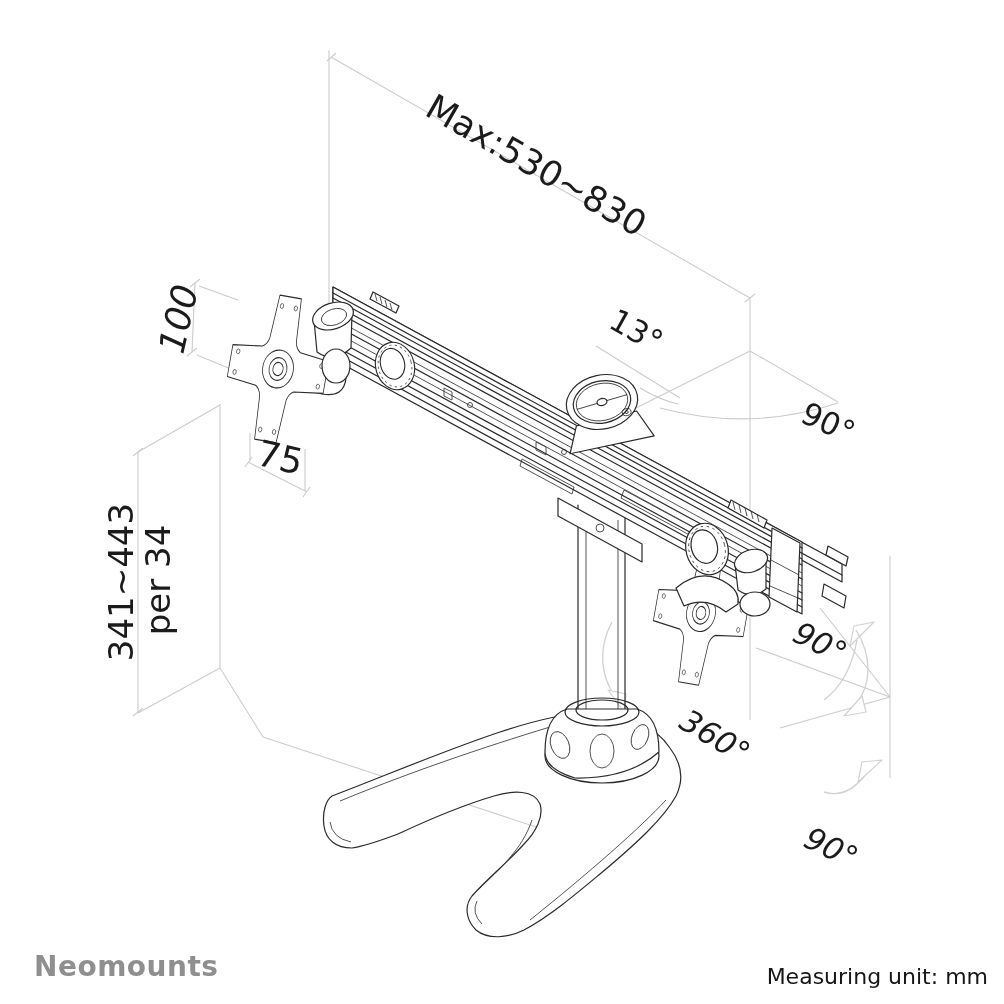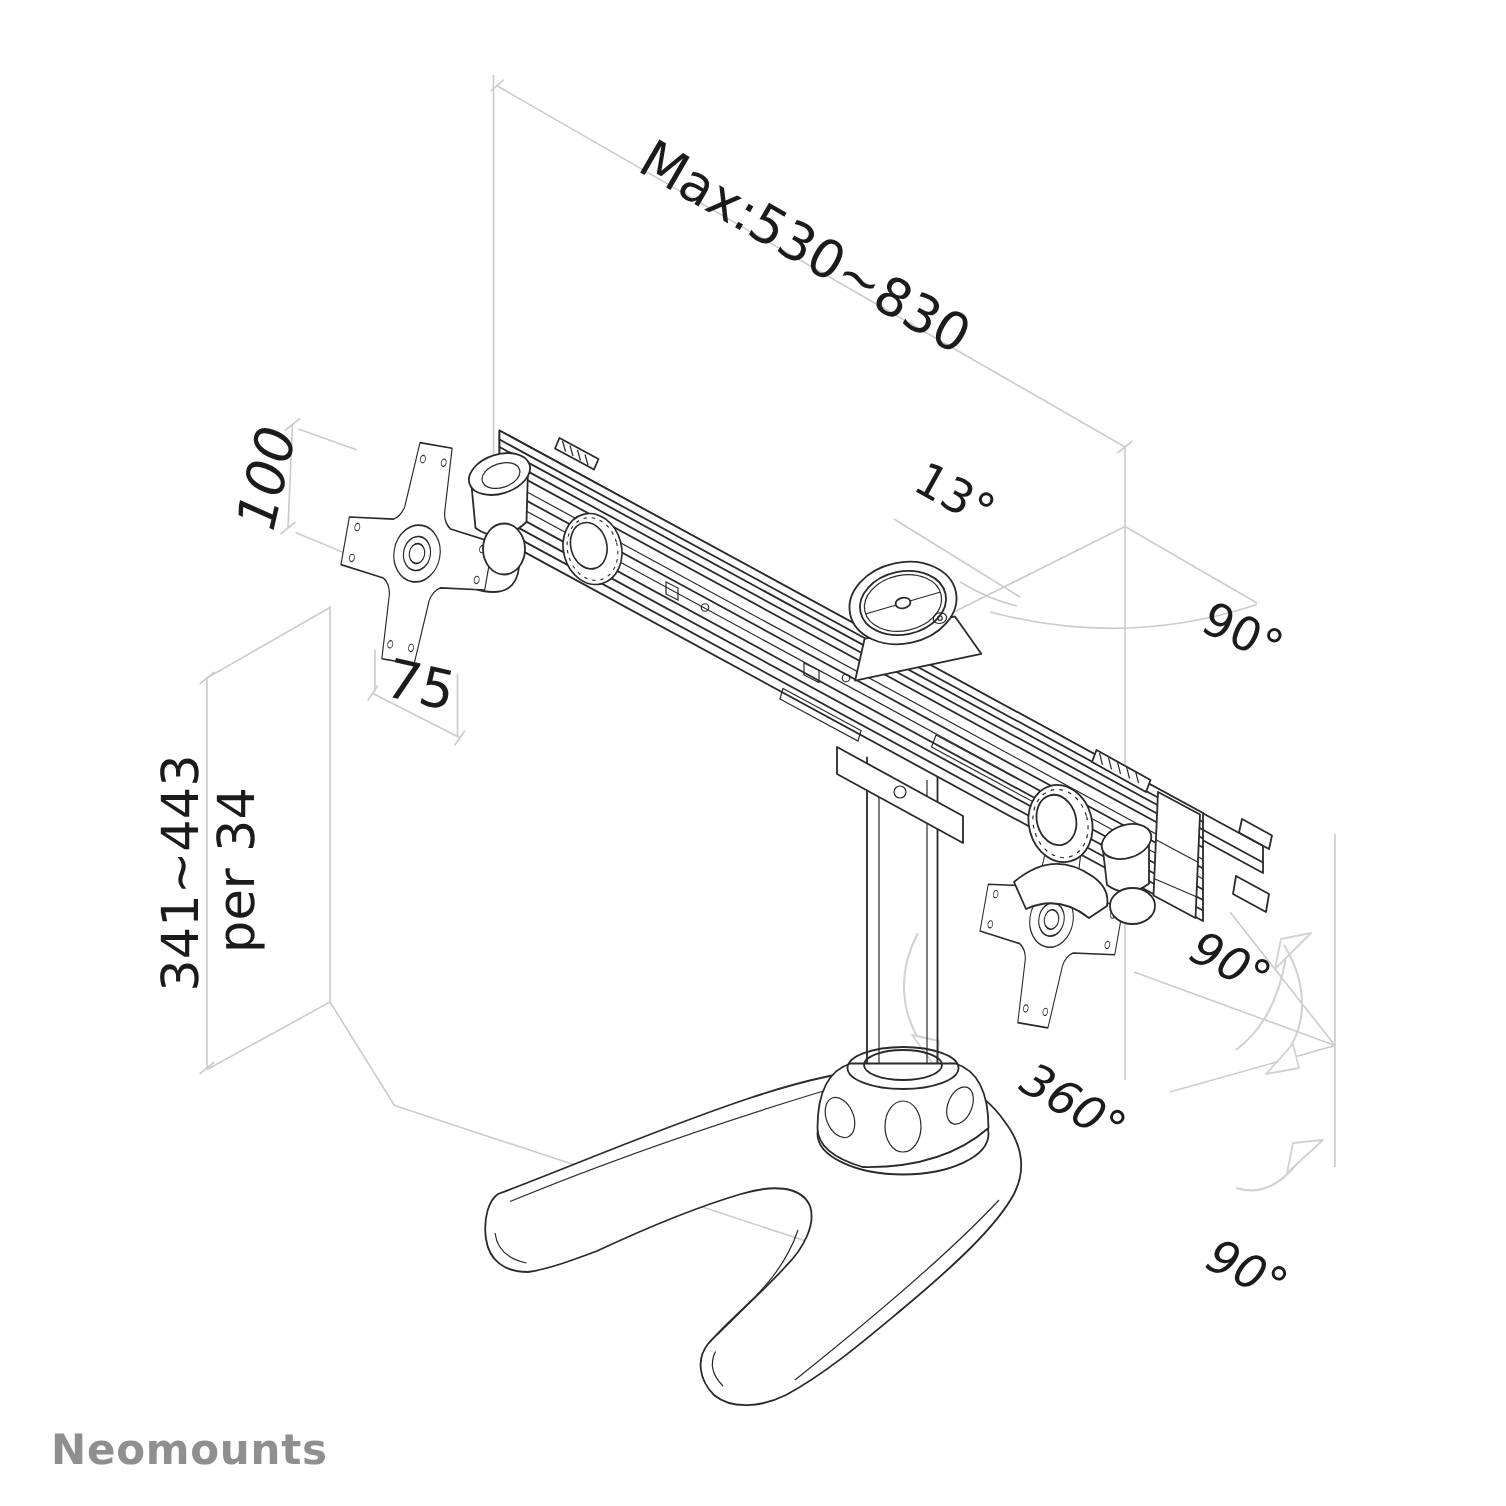--- a/index.html
+++ b/index.html
@@ -233,13 +233,14 @@
   <div class="lbl r25 fs31" style="left:828px;top:423px;">90°</div>
   <div class="lbl rn77 fs36 it" style="left:179px;top:319px;">100</div>
   <div class="lbl r13 fs36" style="left:280px;top:458px;">75</div>
   <div class="lbl rn90 fs34" style="left:121px;top:582px;">341~443</div>
   <div class="lbl rn90 fs34" style="left:158px;top:580px;">per 34</div>
   <div class="lbl r27 fs31 it" style="left:820px;top:643px;">90°</div>
   <div class="lbl r31 fs31 it" style="left:715px;top:737px;">360°</div>
   <div class="lbl r26 fs31 it" style="left:831px;top:848px;">90°</div>
 
   <div class="brand">Neomounts</div>
+  <div class="munit">Measuring unit: mm</div>
 </div>
 
 </body></html>

